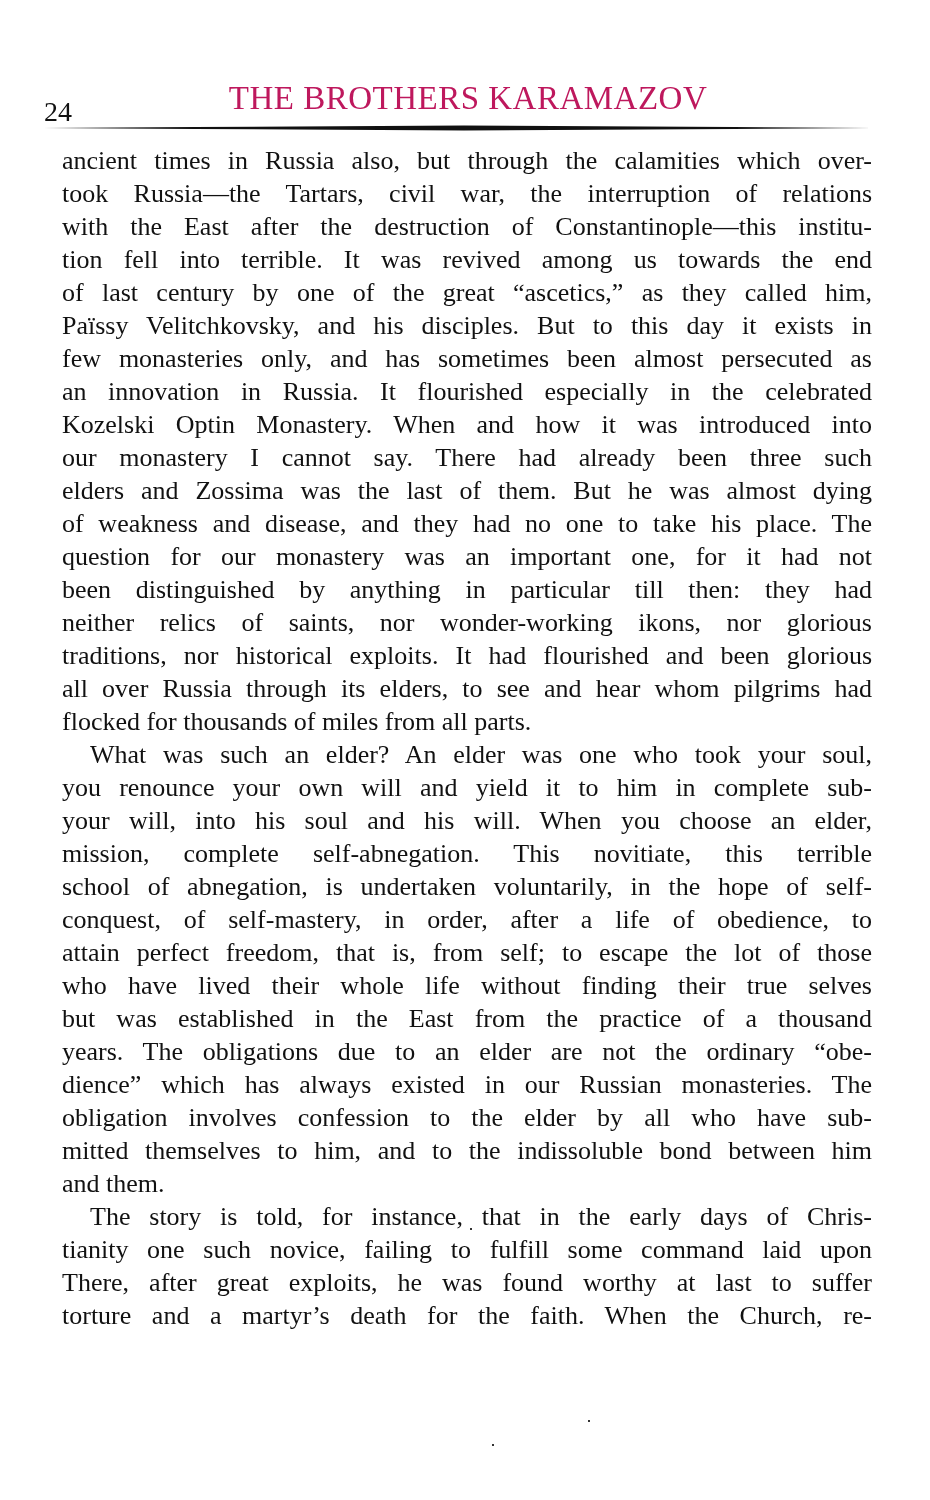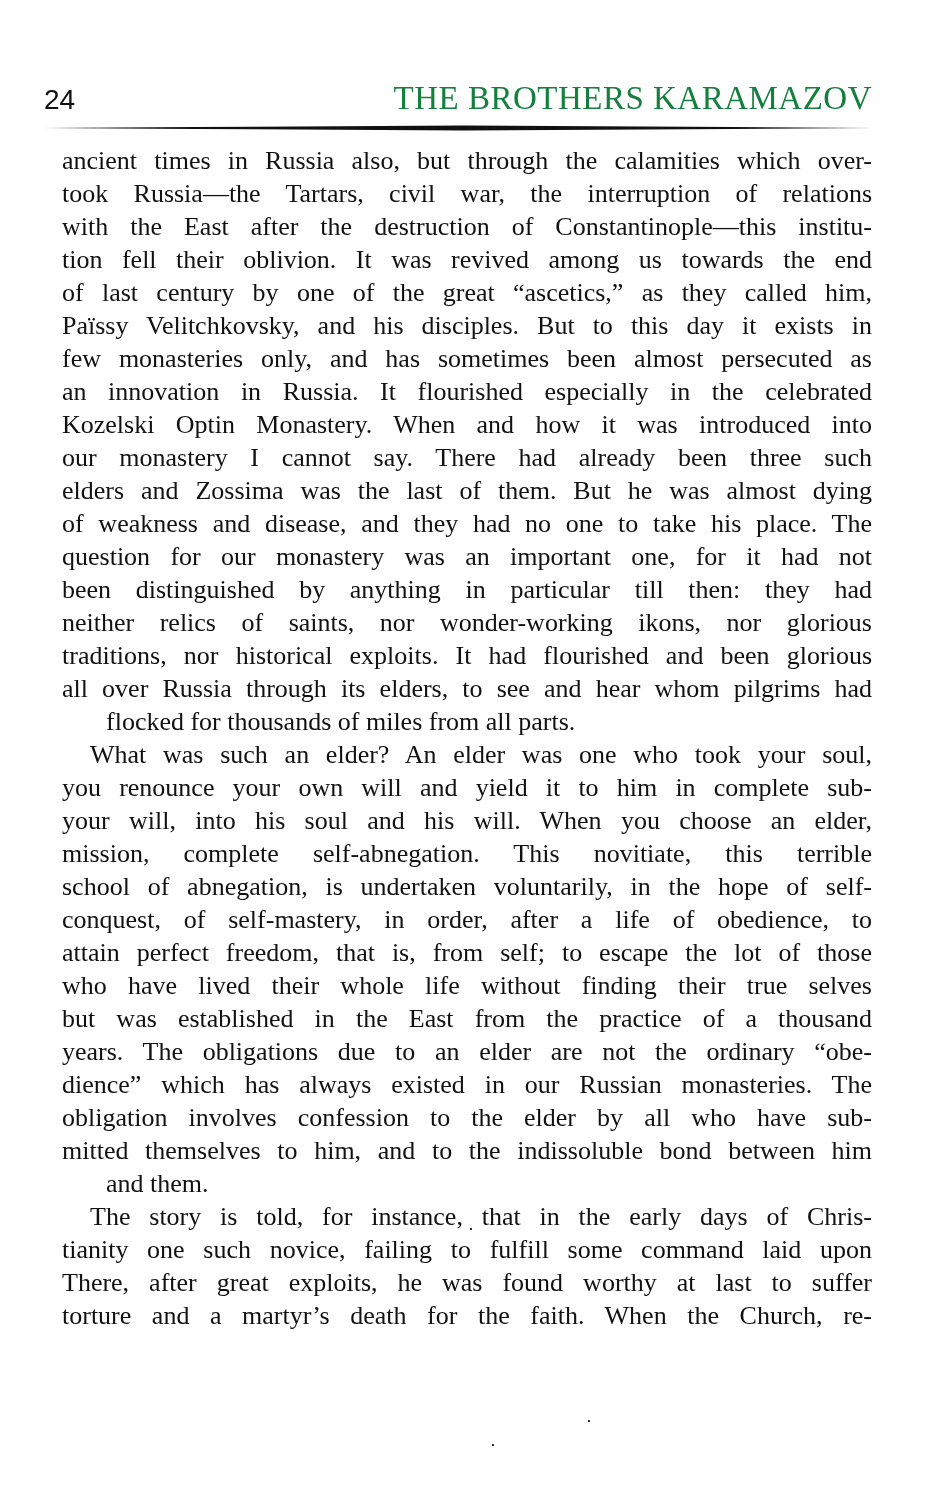--- a/index.html
+++ b/index.html
@@ -1,25 +1,25 @@
 <!DOCTYPE html>
 <html><head>
 <meta charset="utf-8">
 <style>
   html, body { margin: 0; padding: 0; background: #ffffff; }
   body { width: 930px; height: 1500px; position: relative; overflow: hidden; }
   .page { position: absolute; left: 0; top: 0; width: 930px; height: 1500px; background: #fff; color: #111; }
   .header { position: absolute; left: 44px; top: 80px; width: 828px; height: 46px; }
-  .page-num { position: absolute; left: 0; top: 4px; font-family: Liberation Sans, sans-serif; font-size: 28px; color: #111; }
-  .running-title { position: absolute; left: 0; width: 828px; top: 0; text-align: right; font-family: "Liberation Serif", serif; font-size: 33px; letter-spacing: 0.5px; color: #15803d; padding-left: 20px; box-sizing: border-box; }
+  .page-num { position: absolute; left: 0; top: 16px; font-family: Liberation Serif, serif; font-size: 28px; color: #111; }
+  .running-title { position: absolute; left: 0; width: 828px; top: 0; text-align: center; font-family: "Liberation Serif", serif; font-size: 33px; letter-spacing: 0.5px; color: #be185d; padding-left: 20px; box-sizing: border-box; }
   .rule { position: absolute; left: 44px; top: 125px; width: 828px; height: 4px; }
   .rule svg { display: block; }
   .body-text { position: absolute; left: 62px; top: 144px; width: 810px; font-family: "Liberation Serif", serif; font-size: 26px; line-height: 33px; color: #111; }
   .line { display: block; height: 33px; white-space: nowrap; text-align: justify; text-align-last: justify; }
-  .line.last { text-align-last: left; margin-left: 44px; }
+  .line.last { text-align-last: left; }
   .line.indent { padding-left: 28px; }
   .speck { position: absolute; width: 2px; height: 2px; background: #333; }
 </style>
 </head>
 <body>
 
 <div class="page">
   <div class="header">
     <span class="page-num">24</span>
     <div class="running-title">THE BROTHERS KARAMAZOV</div>
@@ -28,21 +28,21 @@
   <div class="rule">
     <svg width="828" height="6" viewBox="0 0 828 6">
       <polygon points="0,3 150,2 420,0.5 690,2 828,3 690,4 420,5.5 150,4" fill="#111"></polygon>
     </svg>
   </div>
 
   <div class="body-text" id="body-text">
       <span class="line">ancient times in Russia also, but through the calamities which over-</span>
       <span class="line">took Russia—the Tartars, civil war, the interruption of relations</span>
       <span class="line">with the East after the destruction of Constantinople—this institu-</span>
-      <span class="line">tion fell their oblivion.  It was revived among us towards the end</span>
+      <span class="line">tion fell into terrible.  It was revived among us towards the end</span>
       <span class="line">of last century by one of the great “ascetics,” as they called him,</span>
       <span class="line">Païssy Velitchkovsky, and his disciples.  But to this day it exists in</span>
       <span class="line">few monasteries only, and has sometimes been almost persecuted as</span>
       <span class="line">an innovation in Russia.  It flourished especially in the celebrated</span>
       <span class="line">Kozelski Optin Monastery.  When and how it was introduced into</span>
       <span class="line">our monastery I cannot say.  There had already been three such</span>
       <span class="line">elders and Zossima was the last of them.  But he was almost dying</span>
       <span class="line">of weakness and disease, and they had no one to take his place.  The</span>
       <span class="line">question for our monastery was an important one, for it had not</span>
       <span class="line">been distinguished by anything in particular till then: they had</span>

